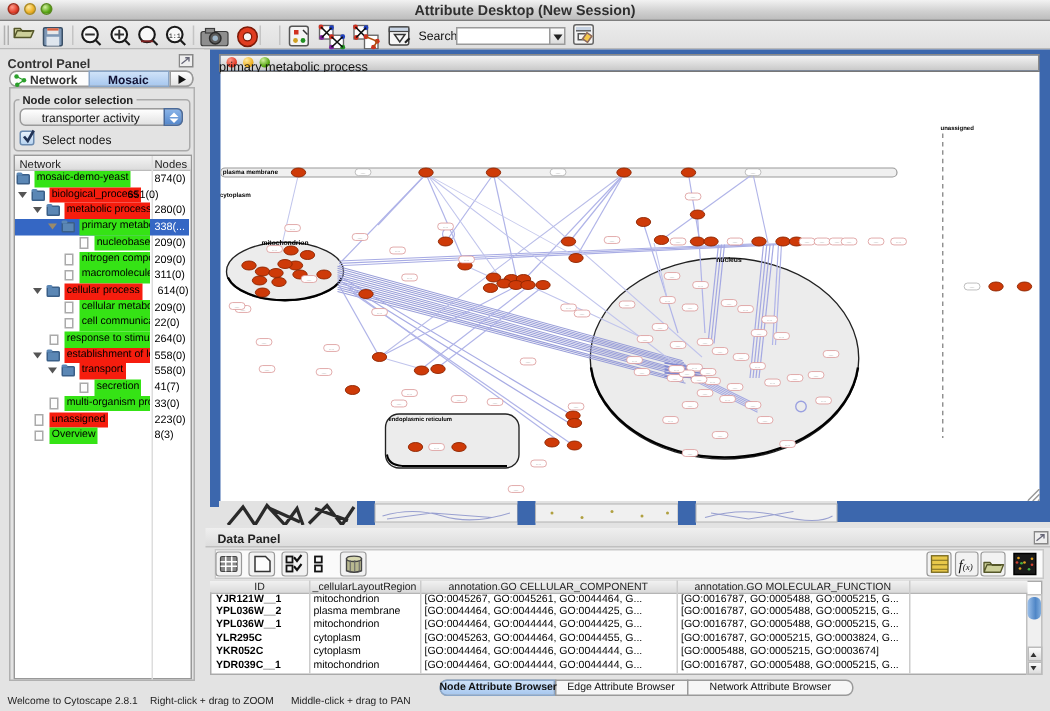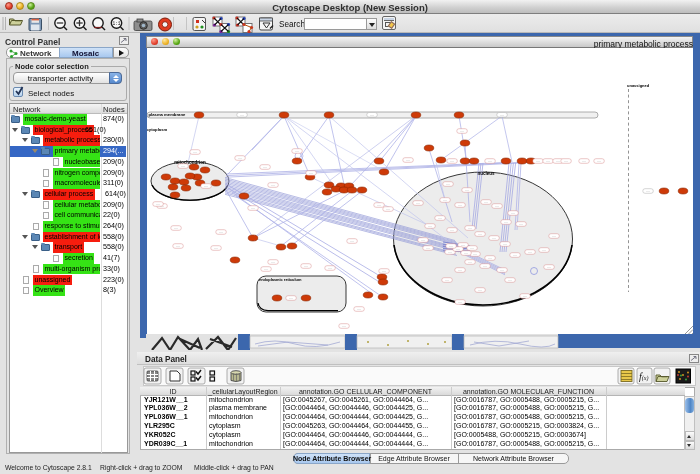--- a/index.html
+++ b/index.html
@@ -4,21 +4,21 @@
 body { width:700px; height:474px; position:relative; overflow:hidden;
   font-family:"Liberation Sans", sans-serif; background:#e3e3e3; }
 .abs { position:absolute; }
 </style></head>
 <body>
 
 <div class="abs" style="left:0;top:0;width:700px;height:14px;background:linear-gradient(#f2f2f2,#cfcfcf 60%,#bdbdbd);border-bottom:1px solid #7e7e7e"></div>
 <div class="abs" style="left:5px;top:2px;width:8px;height:8px;border-radius:50%;background:radial-gradient(circle at 35% 30%,#ff9a8a,#e2402c 60%,#b02010);border:0.5px solid #a03020"></div>
 <div class="abs" style="left:15.5px;top:2px;width:8px;height:8px;border-radius:50%;background:radial-gradient(circle at 35% 30%,#ffe9a0,#eeb226 60%,#c08a10);border:0.5px solid #ad8a1e"></div>
 <div class="abs" style="left:27px;top:2px;width:8px;height:8px;border-radius:50%;background:radial-gradient(circle at 35% 30%,#d2f0a0,#6fc salvage 0,#58a713 60%,#3d7c0a);border:0.5px solid #5a8a20;background:radial-gradient(circle at 35% 30%,#d2f0a0,#58a713 60%,#3d7c0a)"></div>
-<div class="abs" style="left:0;top:1.5px;width:700px;text-align:center;font-size:9.5px;font-weight:bold;color:#2f2f2f">Cytoscape Desktop (New Session)</div>
+<div class="abs" style="left:0;top:1.5px;width:700px;text-align:center;font-size:9.5px;font-weight:bold;color:#2f2f2f">Attribute Desktop (New Session)</div>
 
 <div class="abs" style="left:0;top:14px;width:700px;height:19px;background:linear-gradient(#ececec,#e0e0e0);border-bottom:1px solid #b9b9b9"></div>
 
 <svg width="700" height="19" style="position:absolute;left:0;top:14px">
   <line x1="3" y1="3" x2="3" y2="16" stroke="#b0b0b0" stroke-width="1"></line>
   <line x1="5.5" y1="3" x2="5.5" y2="16" stroke="#b0b0b0" stroke-width="1"></line>
 
   <path d="M9.5,11 l2-4.5 h11 l-2,4.5 z M9.5,11 v-6 h4 l1.5,1.8 h6" fill="#cdd09a" stroke="#55572a" stroke-width="1" stroke-linejoin="round"></path>
 
   <rect x="29" y="4.5" width="12.5" height="12" rx="1" fill="#7d97b5" stroke="#3a4f66" stroke-width="1"></rect>
@@ -100,21 +100,21 @@
 <div class="abs" style="left:384px;top:18px;width:10px;height:2.5px;background:#c8d4e4;border-bottom:1px solid #666"></div>
 <div class="abs" style="left:384.5px;top:22px;width:6px;height:5px;border:1px solid #555"></div>
 <div class="abs" style="left:389px;top:22px;width:5px;height:6px;background:#f4c84a;border:1px solid #866;transform:rotate(35deg)"></div>
 
 <div class="abs" style="left:140px;top:33px;width:560px;height:315px;background:#3c67ad"></div>
 
 <div class="abs" style="left:146px;top:36px;width:547px;height:11.5px;background:linear-gradient(#f4f4f4,#c8c8c8);border:1px solid #8a8a8a;border-bottom:1px solid #777"></div>
 <div class="abs" style="left:151px;top:38.2px;width:7px;height:7px;border-radius:50%;background:radial-gradient(circle at 35% 30%,#ff9a8a,#e2402c 60%,#b02010)"></div>
 <div class="abs" style="left:162px;top:38.2px;width:7px;height:7px;border-radius:50%;background:radial-gradient(circle at 35% 30%,#ffe9a0,#eeb226 60%,#c08a10)"></div>
 <div class="abs" style="left:173px;top:38.2px;width:7px;height:7px;border-radius:50%;background:radial-gradient(circle at 35% 30%,#d2f0a0,#58a713 60%,#3d7c0a)"></div>
-<div class="abs" style="left:146px;top:39px;width:547px;text-align:right;font-size:8.5px;color:#111">primary metabolic process</div>
+<div class="abs" style="left:146px;top:39px;width:547px;text-align:left;font-size:8.5px;color:#111">primary metabolic process</div>
 
 <div class="abs" style="left:146.5px;top:47.5px;width:546.5px;height:287px;background:#fff"></div>
 <svg width="546" height="287" style="position:absolute;left:147px;top:47px">
 <rect x="0.0" y="65.0" width="451" height="6" rx="3" fill="#f0f0f0" stroke="#999" stroke-width="0.8"></rect>
 <ellipse cx="43.0" cy="134.0" rx="39" ry="19.5" fill="#ececec" stroke="#222" stroke-width="0.9"></ellipse>
 <path d="M 5.0,138.0 A 39 19.5 0 0 0 81.0,138.0" fill="none" stroke="#000" stroke-width="1.4"></path>
 <ellipse cx="336.0" cy="192.0" rx="89.5" ry="67" fill="#ececec" stroke="#222" stroke-width="0.9"></ellipse>
 <path d="M 247.0,198.0 A 89.5 67 0 0 0 425.0,198.0" fill="none" stroke="#000" stroke-width="1.6"></path>
 <rect x="110.0" y="229.0" width="89" height="36" rx="9" fill="#ececec" stroke="#222" stroke-width="0.9"></rect>
 <path d="M 111.0,256.0 q 1 7 10 7.6 l 70 0" fill="none" stroke="#000" stroke-width="1.3"></path>
@@ -487,21 +487,21 @@
 <div style="position:absolute;left:22px;top:138.4px;width:0;height:0;border-left:3px solid transparent;border-right:3px solid transparent;border-top:4px solid #555"></div>
 <div style="position:absolute;left:31px;top:137.4px;width:9px;height:7px;background:#5b87b5;border:1px solid #3a5f88;border-radius:1px"></div>
 <div style="position:absolute;left:31px;top:136.4px;width:4px;height:2px;background:#5b87b5;border-radius:1px"></div>
 <div style="position:absolute;left:43px;top:135.4px;max-width:57px;height:10.7px;background:#f61d0e;color:#000;font-size:7px;line-height:10.7px;white-space:nowrap;overflow:hidden;padding:0 1.5px">metabolic process</div>
 <div style="position:absolute;left:103px;top:135.4px;color:#000;font-size:7.2px;line-height:10.7px;white-space:nowrap">280(0)</div>
 <div style="position:absolute;left:10px;top:146.1px;width:116px;height:10.7px;background:#3567c4"></div>
 <div style="position:absolute;left:32px;top:149.1px;width:0;height:0;border-left:3px solid transparent;border-right:3px solid transparent;border-top:4px solid #9a8a6a"></div>
 <div style="position:absolute;left:41px;top:148.1px;width:9px;height:7px;background:#5b87b5;border:1px solid #3a5f88;border-radius:1px"></div>
 <div style="position:absolute;left:41px;top:147.1px;width:4px;height:2px;background:#5b87b5;border-radius:1px"></div>
 <div style="position:absolute;left:53px;top:146.1px;max-width:47px;height:10.7px;background:#35e315;color:#000;font-size:7px;line-height:10.7px;white-space:nowrap;overflow:hidden;padding:0 1.5px">primary metabo</div>
-<div style="position:absolute;left:103px;top:146.1px;color:#fff;font-size:7.2px;line-height:10.7px;white-space:nowrap">294(...</div>
+<div style="position:absolute;left:103px;top:146.1px;color:#fff;font-size:7.2px;line-height:10.7px;white-space:nowrap">338(...</div>
 <div style="position:absolute;left:52.5px;top:158.3px;width:6px;height:7.5px;background:#fdfdfd;border:1px solid #aaa"></div>
 <div style="position:absolute;left:63px;top:156.8px;max-width:37px;height:10.7px;background:#35e315;color:#000;font-size:7px;line-height:10.7px;white-space:nowrap;overflow:hidden;padding:0 1.5px">nucleobase-con</div>
 <div style="position:absolute;left:103px;top:156.8px;color:#000;font-size:7.2px;line-height:10.7px;white-space:nowrap">209(0)</div>
 <div style="position:absolute;left:42.5px;top:169.0px;width:6px;height:7.5px;background:#fdfdfd;border:1px solid #aaa"></div>
 <div style="position:absolute;left:53px;top:167.5px;max-width:47px;height:10.7px;background:#35e315;color:#000;font-size:7px;line-height:10.7px;white-space:nowrap;overflow:hidden;padding:0 1.5px">nitrogen compo</div>
 <div style="position:absolute;left:103px;top:167.5px;color:#000;font-size:7.2px;line-height:10.7px;white-space:nowrap">209(0)</div>
 <div style="position:absolute;left:42.5px;top:179.7px;width:6px;height:7.5px;background:#fdfdfd;border:1px solid #aaa"></div>
 <div style="position:absolute;left:53px;top:178.2px;max-width:47px;height:10.7px;background:#35e315;color:#000;font-size:7px;line-height:10.7px;white-space:nowrap;overflow:hidden;padding:0 1.5px">macromolecule</div>
 <div style="position:absolute;left:103px;top:178.2px;color:#000;font-size:7.2px;line-height:10.7px;white-space:nowrap">311(0)</div>
 <div style="position:absolute;left:22px;top:191.9px;width:0;height:0;border-left:3px solid transparent;border-right:3px solid transparent;border-top:4px solid #555"></div>

